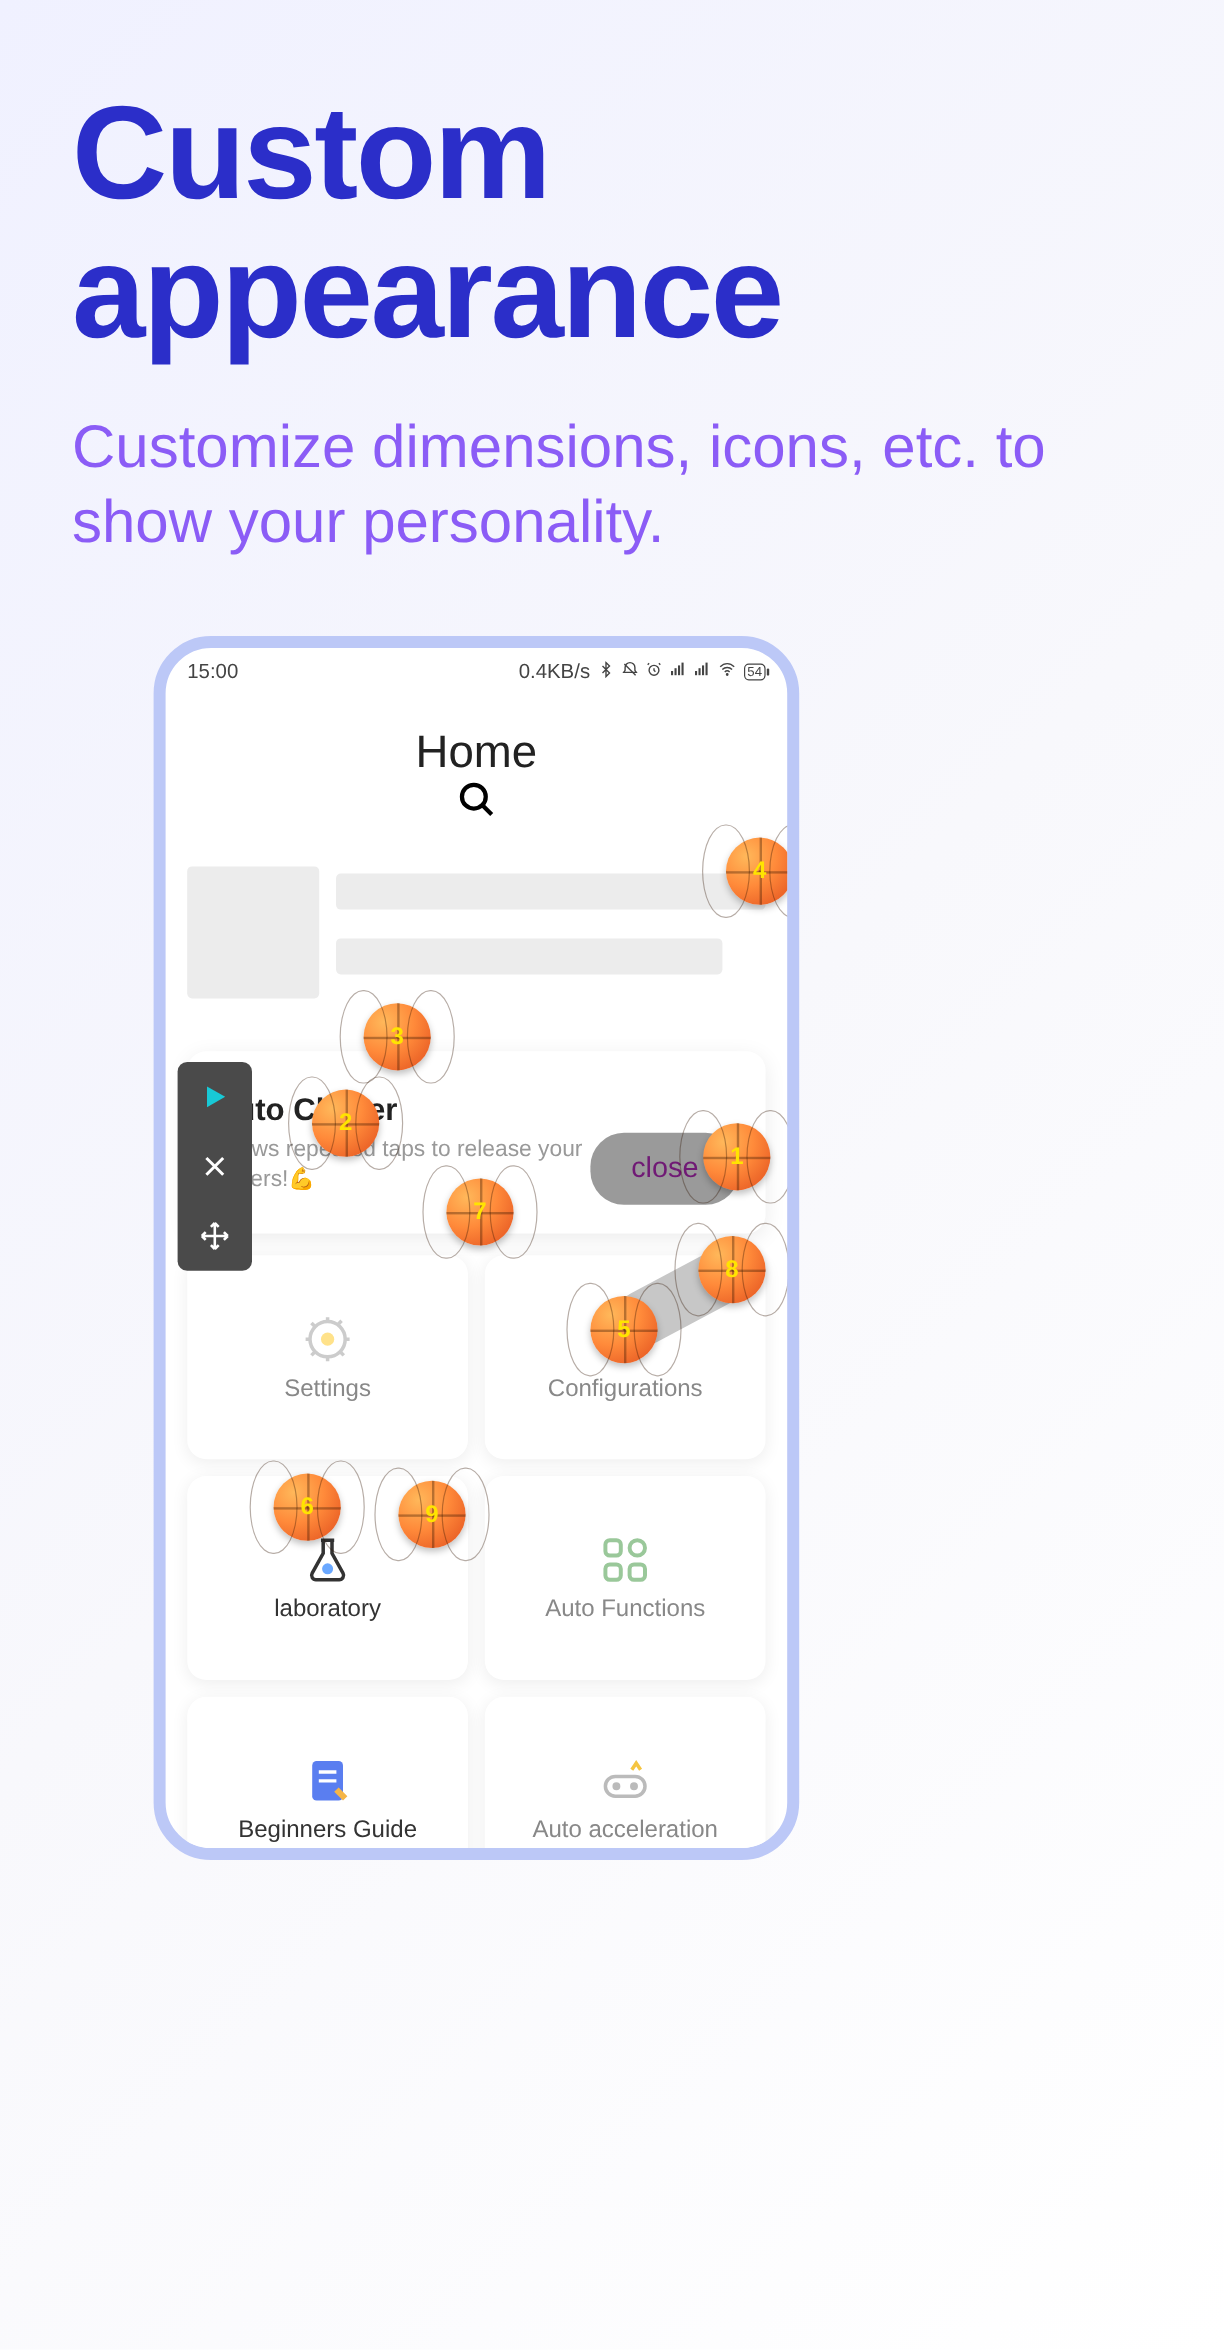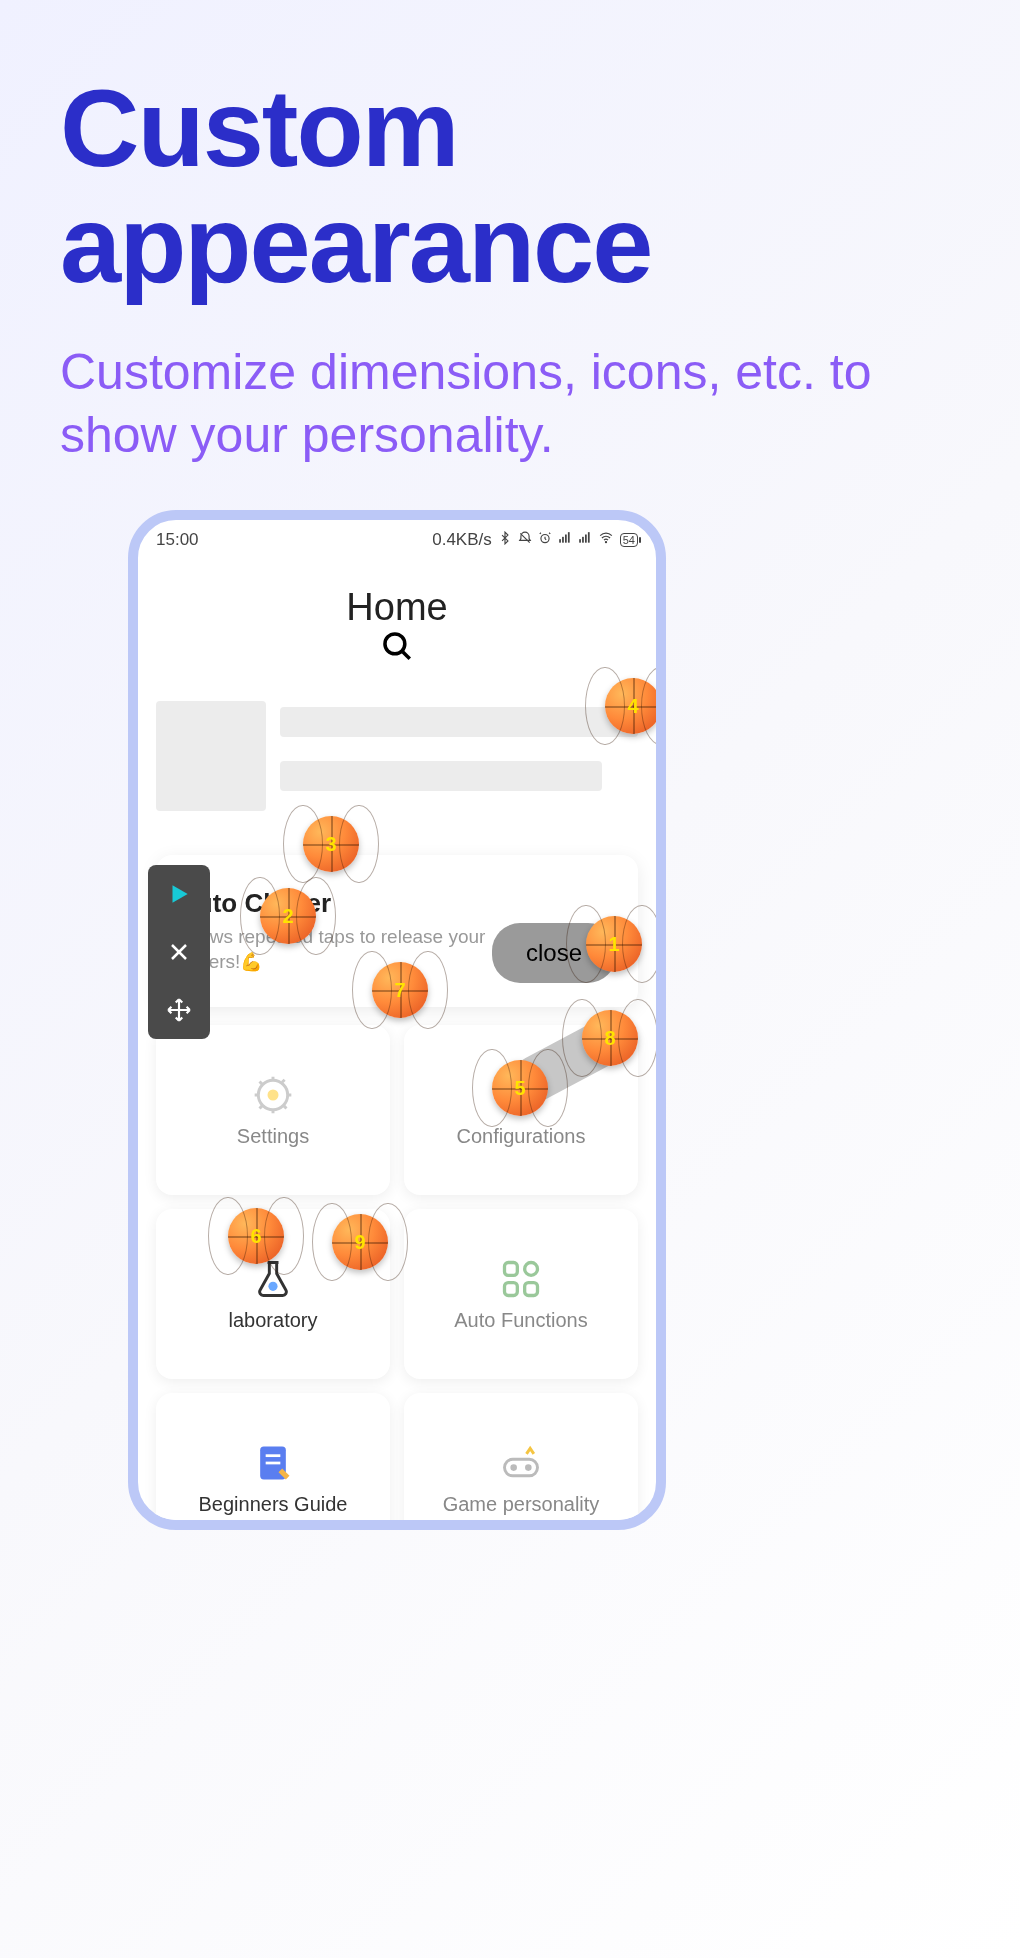--- a/index.html
+++ b/index.html
@@ -24,21 +24,21 @@
   .hero-sub {
     margin-top: 40px;
     font-size: 50px;
     font-weight: 400;
     color: #8b5cf6;
     line-height: 1.25;
   }
   .phone {
     position: absolute;
     left: 128px;
-    top: 510px;
+    top: 530px;
     width: 538px;
     height: 1020px;
     border-radius: 48px;
     background: #ffffff;
     border: 10px solid #bcc8f7;
     overflow: hidden;
   }
   .status-bar {
     display: flex;
     justify-content: space-between;
@@ -76,21 +76,21 @@
     position: relative;
     display: flex;
     align-items: center;
     justify-content: space-between;
   }
   .card-text { flex: 1; padding-right: 6px; }
   .card-title { font-size: 26px; font-weight: 600; color: #222; }
   .card-desc { font-size: 19px; color: #999; margin-top: 6px; line-height: 1.3; }
   .close-btn {
     background: #9a9a9a;
-    color: #000000;
+    color: #701a75;
     font-size: 24px;
     padding: 16px 34px;
     border: none;
     border-radius: 28px;
     margin-top: 44px;
   }
   .grid {
     display: grid;
     grid-template-columns: 1fr 1fr;
     gap: 14px;
@@ -311,21 +311,21 @@
     </div>
     <div class="tile">
       <span class="tile-icon">
         <svg viewBox="0 0 24 24" width="44" height="44" fill="none" stroke="#bbb" stroke-width="1.6">
             <rect x="3" y="10" width="18" height="9" rx="4.5"></rect>
             <circle cx="8" cy="14.5" r="1" fill="#bbb"></circle>
             <circle cx="16" cy="14.5" r="1" fill="#bbb"></circle>
             <path d="M15 7l2-3 2 3" stroke="#f5c542"></path>
           </svg>
       </span>
-      <span class="tile-label">Game personality</span>
+      <span class="tile-label">Auto acceleration</span>
     </div>
   </div>
 
   <div class="swipe-track" style="left:378px; top:546px; width:120px; transform:rotate(-28deg);"></div>
 
   <div class="control-bar">
     <span class="control-btn">
       <svg viewBox="0 0 24 24" width="26" height="26" fill="#18c9d6">
           <path d="M6 4l14 8-14 8z"></path>
         </svg>

